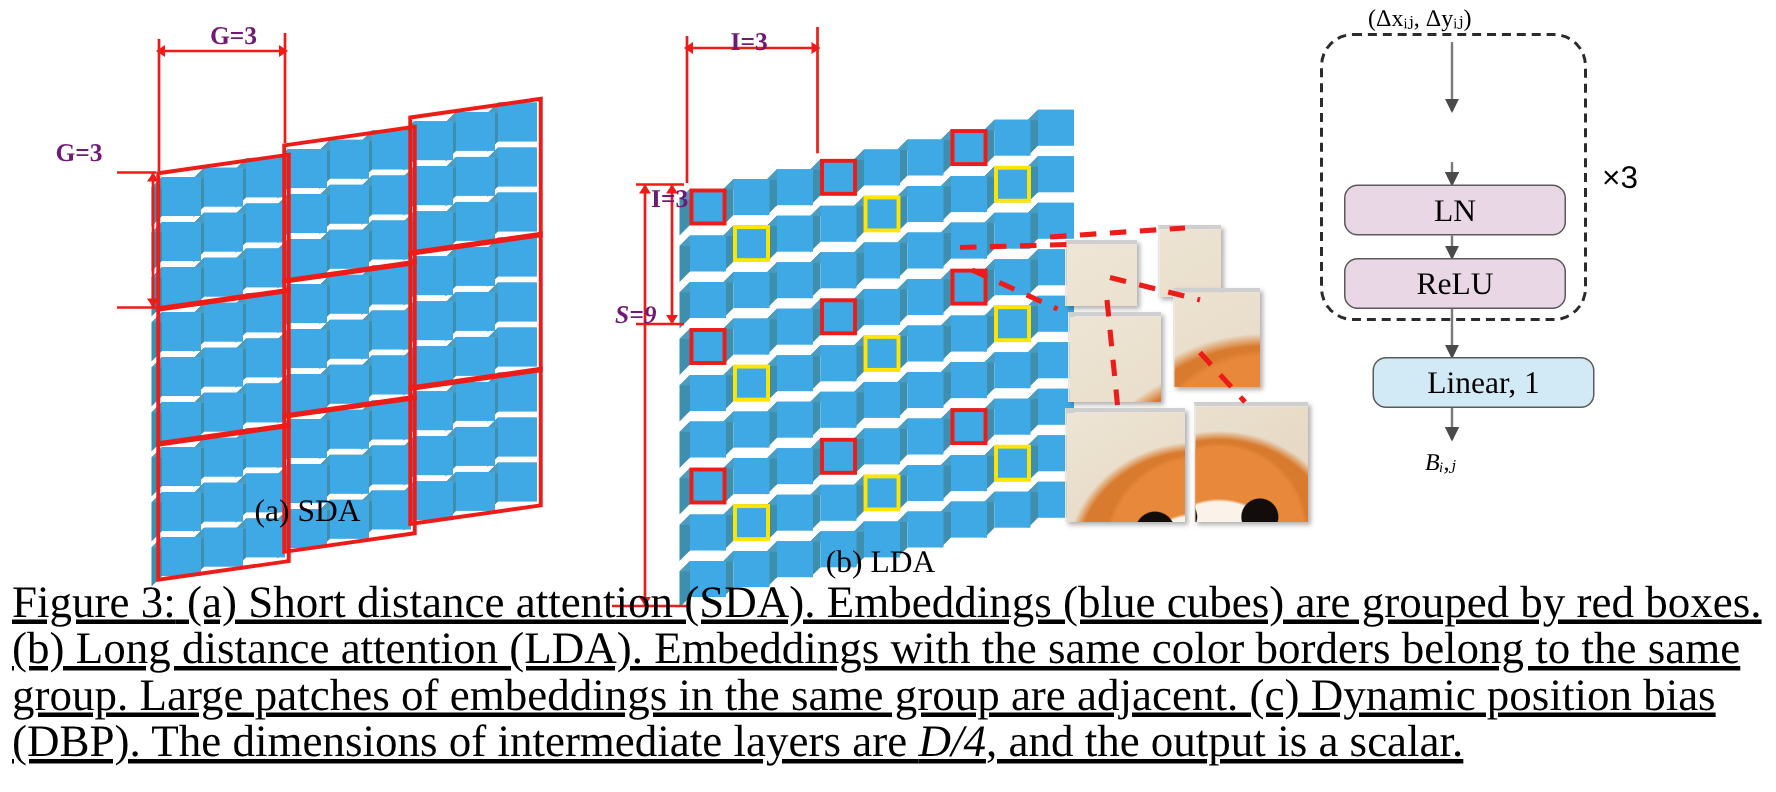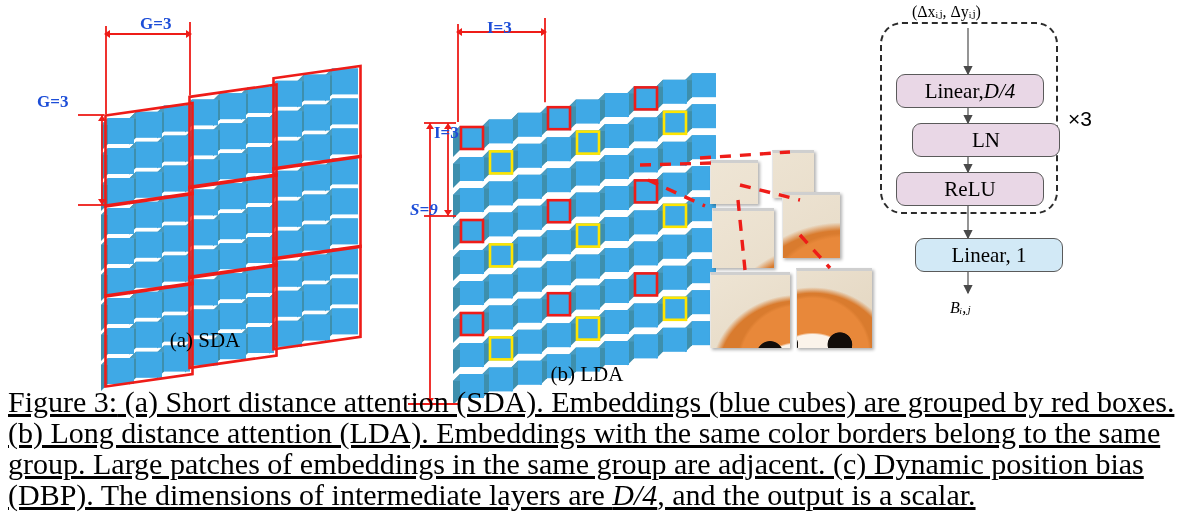--- a/index.html
+++ b/index.html
@@ -12,21 +12,21 @@
 
   
   .gridwrap{position:absolute;}
   .gridwrap svg{display:block;overflow:visible;}
 
   
   .subcap{position:absolute;font-size:21px;text-align:center;white-space:nowrap;
           font-family:"Liberation Serif","DejaVu Serif",serif;}
 
   
-  .dimlbl{position:absolute;color:#1d4ed8;font-size:17px;font-weight:700;
+  .dimlbl{position:absolute;color:#701a75;font-size:17px;font-weight:700;
           white-space:nowrap;font-family:"Liberation Serif","DejaVu Serif",serif;}
   .dimlbl.ital{font-style:italic;}
 
   
   #panelc{position:absolute;left:840px;top:0;width:344px;height:360px;}
   .cbox{position:absolute;border:1.6px solid #5a5a5a;border-radius:9px;
         display:flex;align-items:center;justify-content:center;
         font-size:21px;white-space:nowrap;box-sizing:border-box;
         font-family:"Liberation Serif","DejaVu Serif",serif;}
   .cbox.pink{background:#e9d7e6;}
@@ -647,26 +647,22 @@
       </defs>
       <line x1="128" y1="28" x2="128" y2="74" stroke="#7a7a7a" stroke-width="1.6" marker-end="url(#ah)"></line>
       <line x1="128" y1="108" x2="128" y2="123" stroke="#7a7a7a" stroke-width="1.6" marker-end="url(#ah)"></line>
       <line x1="128" y1="157" x2="128" y2="172" stroke="#7a7a7a" stroke-width="1.6" marker-end="url(#ah)"></line>
       <line x1="128" y1="206" x2="128" y2="238" stroke="#7a7a7a" stroke-width="1.6" marker-end="url(#ah)"></line>
       <line x1="128" y1="272" x2="128" y2="293" stroke="#7a7a7a" stroke-width="1.6" marker-end="url(#ah)"></line>
     </svg>
 
     <div class="dashbox" style="left:40px;top:22px;width:178px;height:192px;"></div>
 
-    <div class="cbox pink" style="left:56px;top:74px;width:148px;height:34px;">
-      <span>Linear, </span>
-        <span class="mi">D/4</span>
-    </div>
-
-    <div class="cbox pink" style="left:56px;top:123px;width:148px;height:34px;margin-left:16px;">
+
+    <div class="cbox pink" style="left:56px;top:123px;width:148px;height:34px;">
       <span>LN</span>
     </div>
 
     <div class="cbox pink" style="left:56px;top:172px;width:148px;height:34px;">
       <span>ReLU</span>
     </div>
 
     <div class="xmul" style="left:228px;top:107px;">×3</div>
 
     <div class="cbox blue" style="left:56px;top:238px;width:148px;height:34px;margin-left:19px;">

